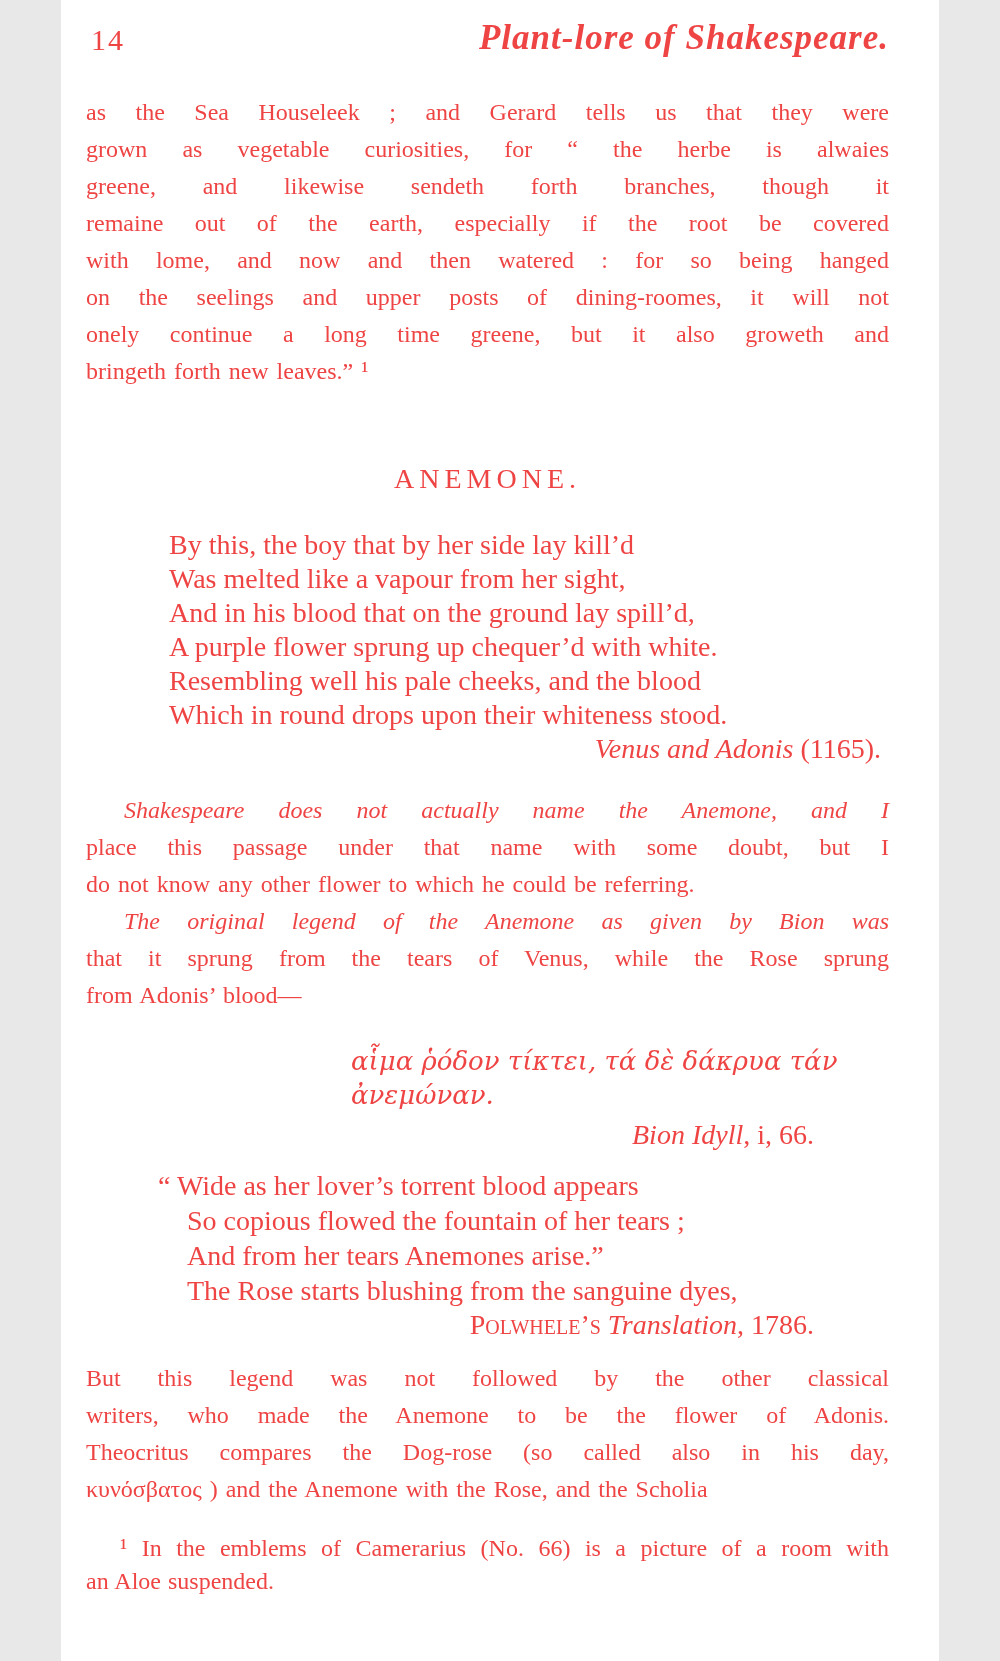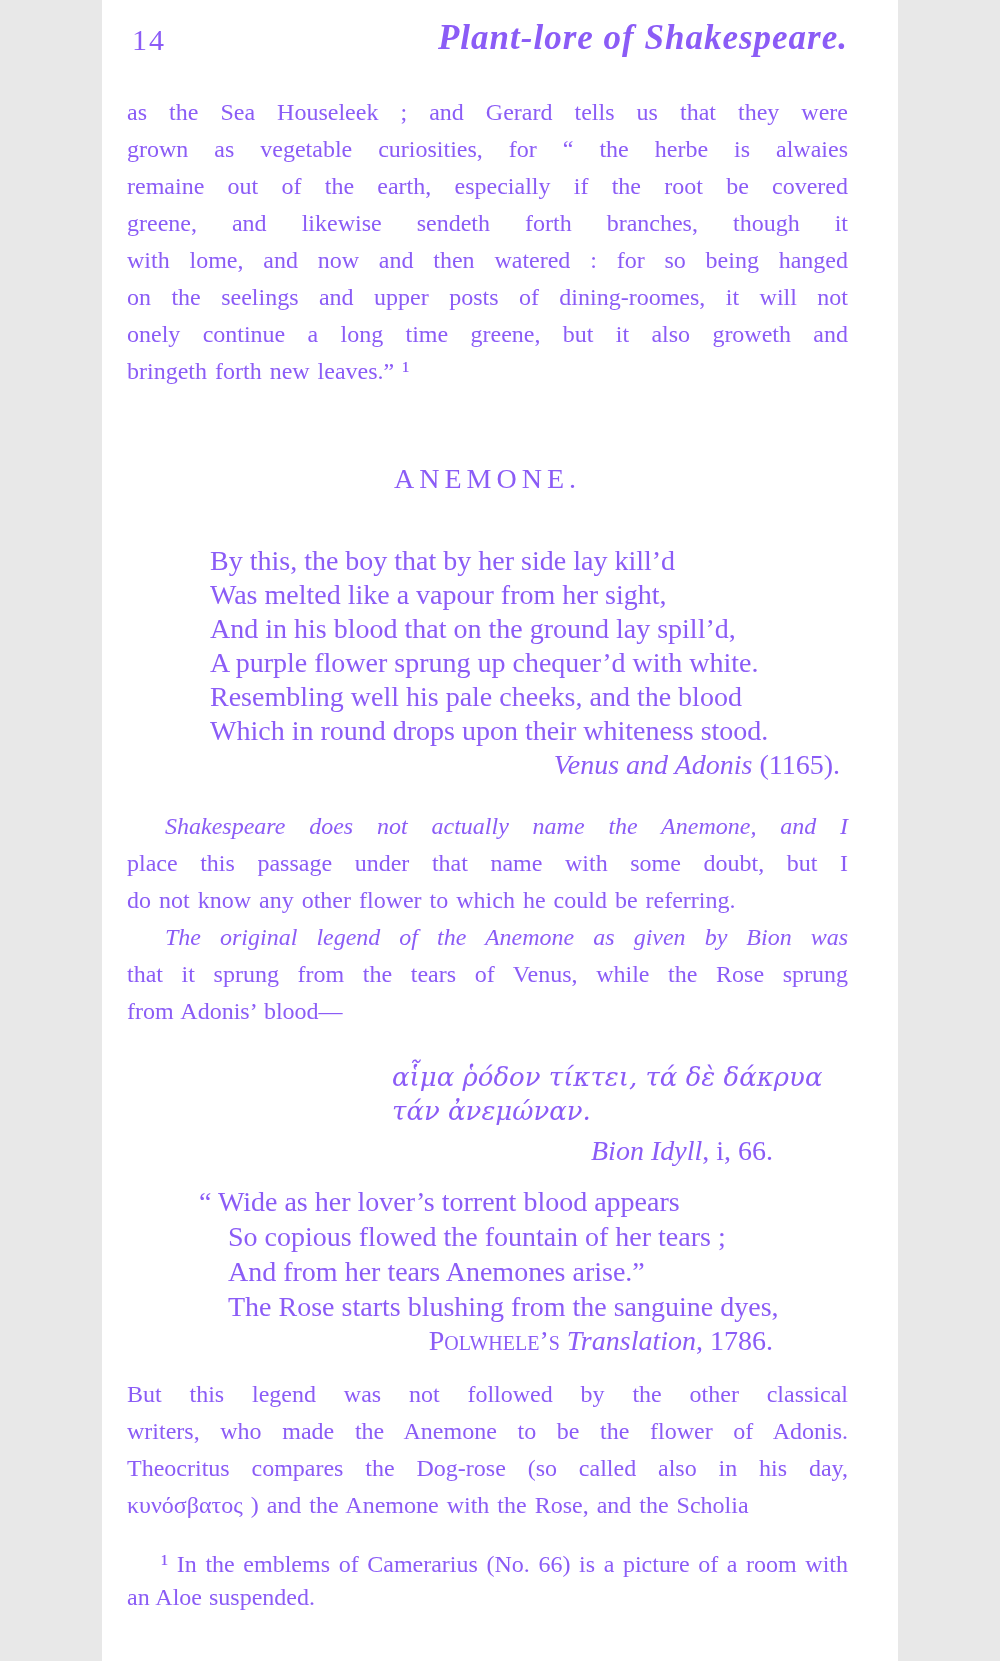--- a/index.html
+++ b/index.html
@@ -1,22 +1,22 @@
 <!DOCTYPE html>
 <html><head>
 <meta charset="utf-8">
 <style>
   html, body { margin: 0; padding: 0; background: #e8e8e8; }
   .page {
     position: relative;
-    width: 796px;
+    width: 878px;
     height: 1661px;
     margin: 0 auto;
     background: #ffffff;
-    color: #8b5cf6;
+    color: #ef4444;
     font-family: "Liberation Serif", "DejaVu Serif", serif;
     box-sizing: border-box;
     padding: 20px 50px 0 25px;
     overflow: hidden;
   }
   
   .runhead {
     position: relative;
     height: 38px;
     font-size: 30px;
@@ -49,21 +49,21 @@
   .sect-heading {
     margin-top: 72px;
     text-align: center;
     font-size: 28px;
     line-height: 34px;
     letter-spacing: 5px;
     font-weight: 400;
   }
   
   .poem {
-    margin-top: 48px;
+    margin-top: 32px;
     padding-left: 83px;
     font-size: 28px;
     line-height: 34px;
   }
   .attr {
     text-align: right;
     font-size: 28px;
     line-height: 34px;
   }
   .it { font-style: italic; }
@@ -103,22 +103,22 @@
 <div class="page">
 
   <div class="runhead">
     <span class="pagenum">14</span>
     <span class="runtitle">Plant-lore of Shakespeare.</span>
   </div>
 
   <div class="body-par intro">
       <div class="ln j">as the Sea Houseleek ; and Gerard tells us that they were</div>
       <div class="ln j">grown as vegetable curiosities, for “ the herbe is alwaies</div>
+      <div class="ln j">greene, and likewise sendeth forth branches, though it</div>
       <div class="ln j">remaine out of the earth, especially if the root be covered</div>
-      <div class="ln j">greene, and likewise sendeth forth branches, though it</div>
       <div class="ln j">with lome, and now and then watered : for so being hanged</div>
       <div class="ln j">on the seelings and upper posts of dining-roomes, it will not</div>
       <div class="ln j">onely continue a long time greene, but it also groweth and</div>
       <div class="ln">bringeth forth new leaves.” ¹</div>
     </div>
 
   <h2 class="sect-heading">ANEMONE.</h2>
 
   <div class="poem">
       <div class="ln">By this, the boy that by her side lay kill’d</div>

